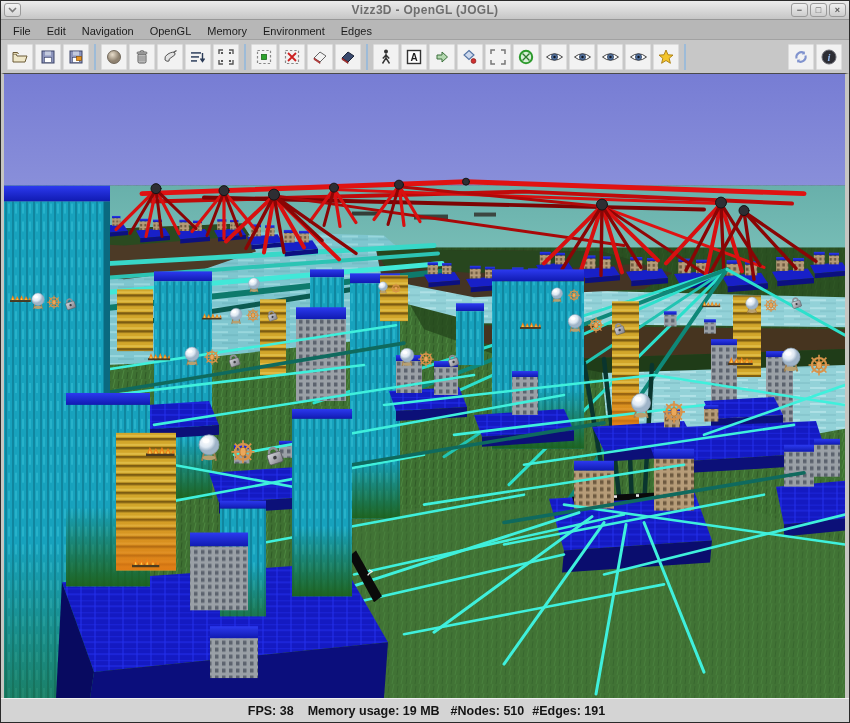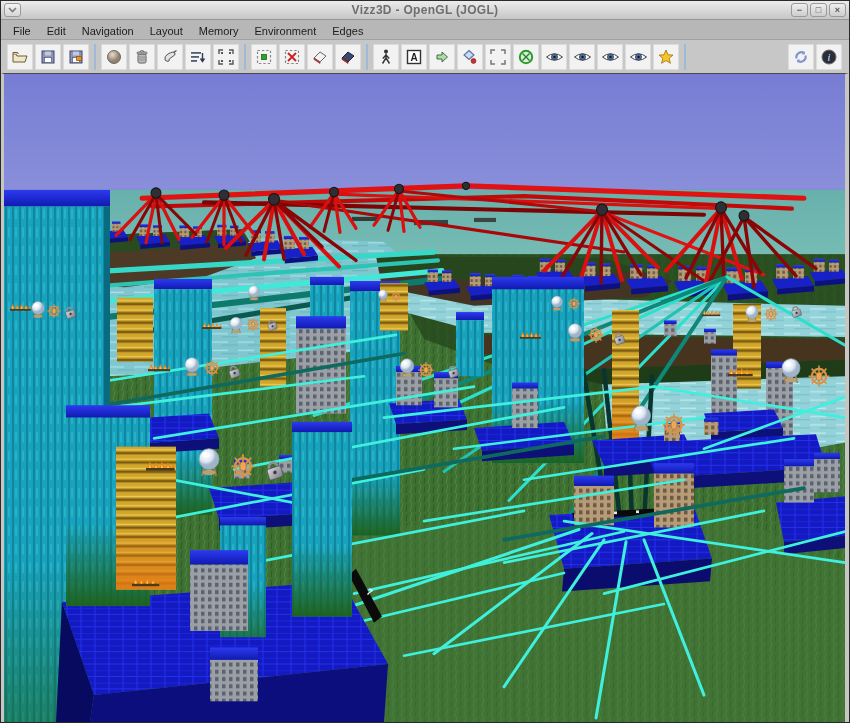--- a/index.html
+++ b/index.html
@@ -91,21 +91,21 @@
       <button class="win-ctl">−</button>
       <button class="win-ctl">□</button>
       <button class="win-ctl">×</button>
     </div>
   </div>
 
   <div class="menubar">
     <span class="mi">File</span>
     <span class="mi">Edit</span>
     <span class="mi">Navigation</span>
-    <span class="mi">Layout</span>
+    <span class="mi">OpenGL</span>
     <span class="mi">Memory</span>
     <span class="mi">Environment</span>
     <span class="mi">Edges</span>
   </div>
 
   <div class="toolbar">
     <button class="tb">
       <svg width="18" height="18" viewBox="0 0 18 18">
         <path d="M2,6 L2,14 L14,14 L16,8 L6,8 L5,6 Z" fill="#efe7c8" stroke="#6b5b36" stroke-width="1"></path>
         <path d="M2,6 L2,4.5 L6.5,4.5 L7.5,6" fill="#e0d4ae" stroke="#6b5b36" stroke-width="1"></path>
@@ -735,14 +735,20 @@
         <use href="#gearIco" transform="translate(670,339) scale(1)"></use>
         <use href="#sphIco" transform="translate(787,284) scale(0.9)"></use>
         <use href="#gearIco" transform="translate(815,292) scale(0.95)"></use>
         <use href="#flameIco" transform="translate(724,284) scale(0.95)"></use>
         <use href="#sphIco" transform="translate(379,213) scale(0.45)"></use>
         <use href="#gearIco" transform="translate(392,215) scale(0.45)"></use>
       </g>
     </svg>
   </div>
 
+  <div class="statusbar">
+    <span>FPS: 38</span>
+    <span>Memory usage: 19 MB</span>
+    <span class="tight">#Nodes: 510</span>
+    <span class="tight">#Edges: 191</span>
+  </div>
 
 </div>
 
 </body></html>

